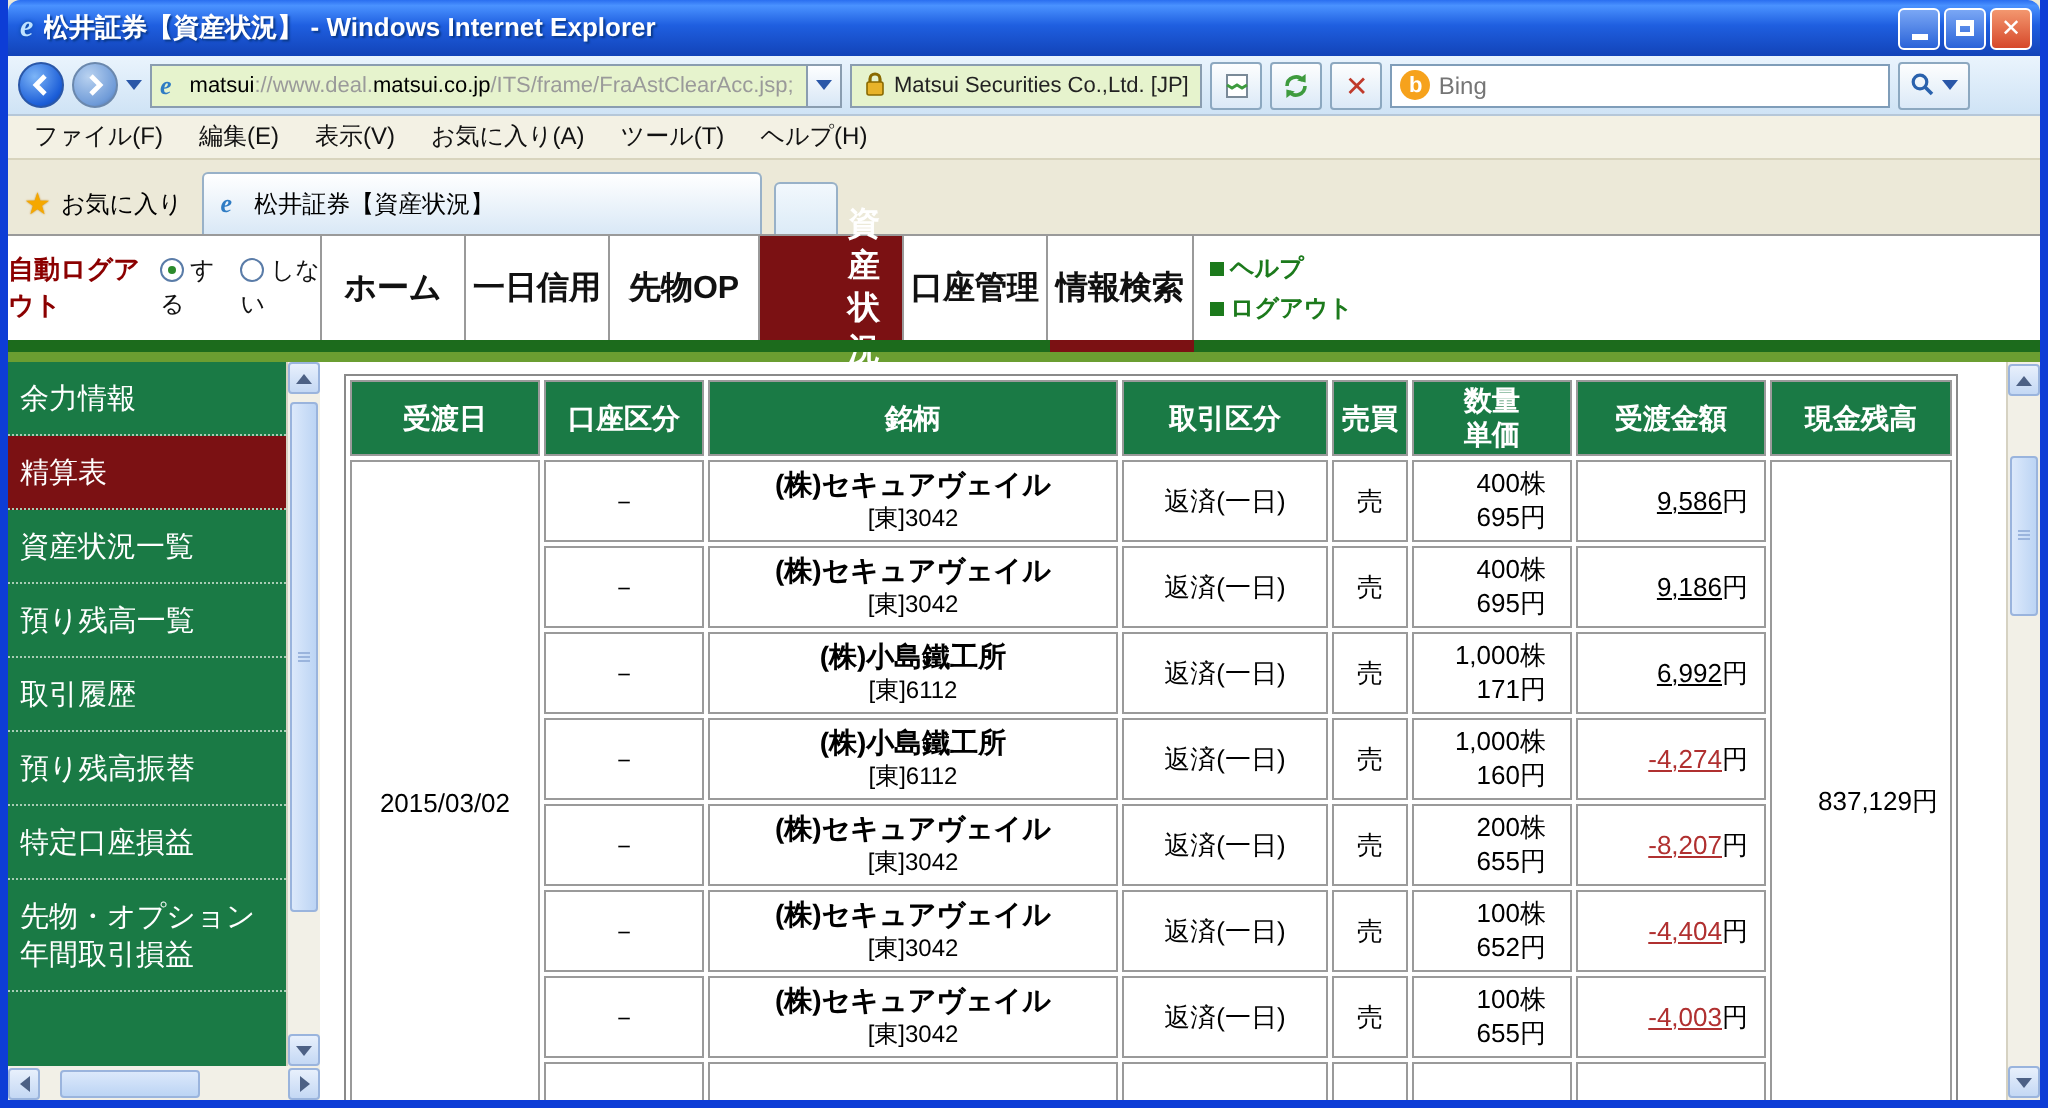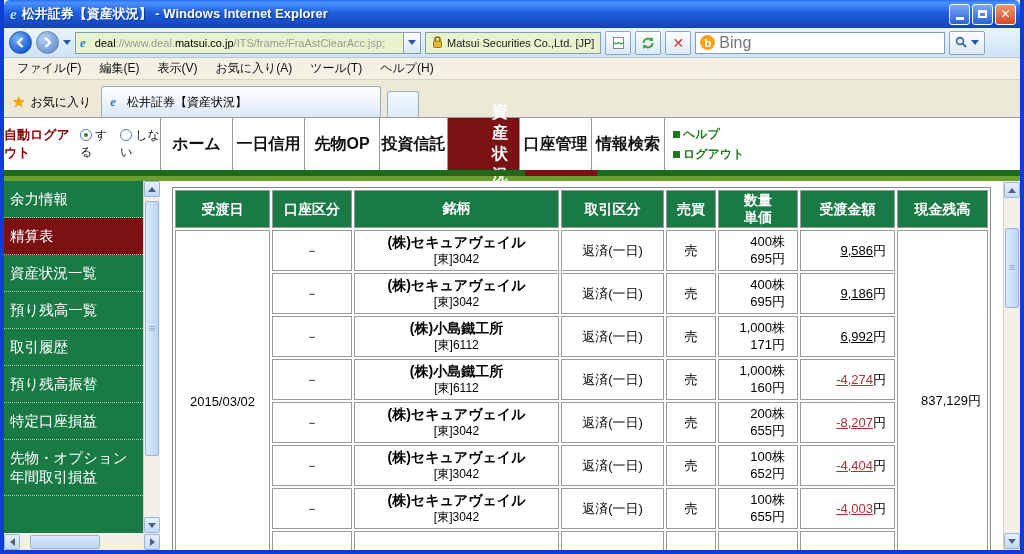--- a/index.html
+++ b/index.html
@@ -52,21 +52,21 @@
   .addr-drop{ width:17px; height:20px; margin-left:2px; background:linear-gradient(180deg,#fdfeff,#d8e7f6);
     border-left:1px solid #8a9db0; display:flex; align-items:center; justify-content:center; }
   .secbadge{ height:22px; background:#e6f3cd; border:1px solid #8a9db0; display:flex; align-items:center;
     gap:4px; padding:0 6px; font-size:11px; color:#222; white-space:nowrap; }
   .toolbtn{ width:26px; height:24px; border:1px solid #8ca8c0; border-radius:2px;
     background:linear-gradient(180deg,#fdfefe,#dbe9f7); display:flex; align-items:center; justify-content:center; }
   .stop-x{ color:#c03a2b; font-weight:bold; font-size:14px; line-height:1; }
   .searchbox{ width:250px; height:22px; background:#fff; border:1px solid #7f9db9; display:flex; align-items:center; padding:0 0 0 4px; }
   .bing-logo{ width:15px; height:15px; border-radius:50%; background:#f6a21c; color:#fff; font-weight:bold;
     font-size:11px; display:flex; align-items:center; justify-content:center; }
-  .searchbox input{ flex:1; border:none; outline:none; font-size:16px; color:#c2410c; background:transparent; padding:0 4px; }
+  .searchbox input{ flex:1; border:none; outline:none; font-size:12px; color:#c2410c; background:transparent; padding:0 4px; }
   .search-btn{ width:36px; height:24px; border:1px solid #8ca8c0; border-radius:2px;
     background:linear-gradient(180deg,#fdfefe,#dbe9f7); display:flex; align-items:center; justify-content:center; gap:3px; }
 
   
   .menubar{ height:22px; display:flex; align-items:center; padding:0 4px; background:#f3f1e4;
     border-bottom:1px solid #d8d4bd; font-size:12px; }
   .menu-item{ padding:2px 9px; color:#111; }
 
   
   .favbar{ height:38px; background:#ece9d8; display:flex; align-items:flex-end; padding:0 4px;
@@ -123,22 +123,22 @@
   .hthumb{ height:14px; width:70px; margin-left:10px; border:1px solid #9ab4dd; border-radius:2px;
     background:linear-gradient(180deg,#dce9fb,#bcd4f4); }
 
   .main{ flex:1; position:relative; background:#fff; padding:6px 0 0 12px; overflow:hidden; }
   .main .vscroll{ top:0; bottom:0; }
 
   table.acct{ border-collapse:separate; border-spacing:2px; border:1px solid #8a8a8a; }
   .acct th, .acct td{ border:1px solid #9a9a9a; background:#fff; }
   .acct th{ background:#1a7a45; color:#fff; font-size:14px; font-weight:bold; height:38px; text-align:center; line-height:1.2; }
   .acct td{ height:41px; font-size:13px; color:#000; text-align:center; padding:0 4px; }
-  .c-date{width:95px;} .c-acct{width:80px;} .c-stock{width:205px;font-family:Liberation Serif, serif;} .c-trade{width:103px;}
-  .c-side{width:50px;} .c-qty{width:80px;} .c-amt{width:95px;} .c-bal{width:91px;}
+  .c-date{width:95px;} .c-acct{width:80px;} .c-stock{width:205px;} .c-trade{width:103px;}
+  .c-side{width:38px;} .c-qty{width:80px;} .c-amt{width:95px;} .c-bal{width:91px;}
   td.stock-cell{ line-height:1.2; }
   .stock-name{ font-weight:bold; font-size:14px; }
   .stock-code{ font-size:12px; }
   td.qty-cell{ text-align:right; padding-right:12px; line-height:1.3; font-size:13px; }
   td.amt-cell{ text-align:right; padding-right:8px; }
   td.bal-cell{ text-align:right; padding-right:6px; }
   .amt-link{ text-decoration:underline; color:#000; }
   .amt-link.neg{ color:#b03030; }
   tr.partial td{ height:41px; }
 </style>
@@ -169,21 +169,21 @@
     </span>
     <span class="navcircle fwd">
       <svg width="13" height="13" viewBox="0 0 13 13">
           <path d="M4.5 2 9 6.5 4.5 11" stroke="#fff" stroke-width="2.4" fill="none"></path>
         </svg>
     </span>
     <span class="caret-down"></span>
 
     <span class="addressbar">
       <span class="ie-logo small">e</span>
-      <span class="url"><span class="dom">deal</span><span class="dim">://www.deal.</span><span class="dom">matsui.co.jp</span><span class="dim">/ITS/frame/FraAstClearAcc.jsp;</span></span>
+      <span class="url"><span class="dom">matsui</span><span class="dim">://www.deal.</span><span class="dom">matsui.co.jp</span><span class="dim">/ITS/frame/FraAstClearAcc.jsp;</span></span>
       <span class="addr-drop">
           <span class="caret-down"></span>
         </span>
     </span>
 
     <span class="secbadge">
       <svg width="11" height="13" viewBox="0 0 11 13">
         <path d="M3 5V3.5a2.5 2.5 0 0 1 5 0V5" stroke="#8a6a00" stroke-width="1.6" fill="none"></path>
         <rect x="1.5" y="5" width="8" height="6.5" rx="1" fill="#e8b32a" stroke="#8a6a00" stroke-width="0.8"></rect>
       </svg>
@@ -246,21 +246,20 @@
     <div class="logout-block">
       <span class="logout-title">自動ログアウト</span>
       <span class="radio-row">
         <label><span class="radio checked"></span><span>する</span></label>
         <label><span class="radio"></span><span>しない</span></label>
       </span>
     </div>
     <div class="site-tab" style="width:72px">ホーム</div>
     <div class="site-tab" style="width:72px">一日信用</div>
     <div class="site-tab" style="width:75px">先物OP</div>
-    <div class="site-tab" style="width:68px">投資信託</div>
     <div class="site-tab selected" style="width:72px">資産状況</div>
     <div class="site-tab" style="width:72px">口座管理</div>
     <div class="site-tab" style="width:73px">情報検索</div>
     <div class="nav-links">
       <span class="nav-link">
           <span class="sq-bullet"></span>
           <span>ヘルプ</span>
         </span>
       <span class="nav-link">
           <span class="sq-bullet"></span>

